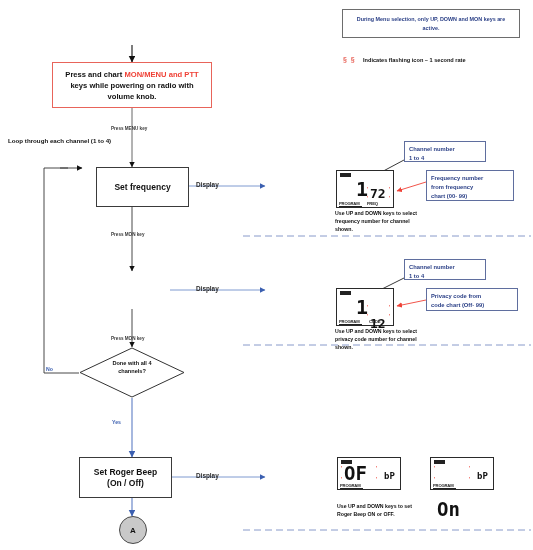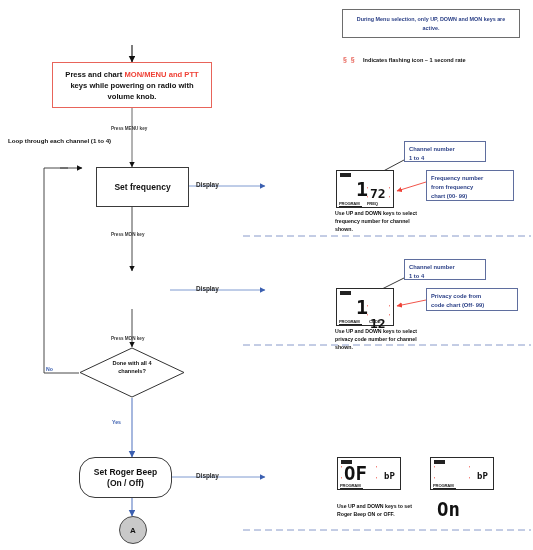--- a/index.html
+++ b/index.html
@@ -282,21 +282,21 @@
       <polygon points="53,1 105,25.5 53,50 1,25.5" fill="#ffffff" stroke="#333" stroke-width="1"></polygon>
     </svg>
     <div style="position:absolute;left:0;top:13px;width:106px;text-align:center;font-size:5.6px;font-weight:bold;color:#111;line-height:1.35;white-space:pre-line;">Done with all  4
 channels?</div>
   </div>
 
   <div class="blue-edgelabel" style="left:46px; top:366px;">No</div>
 
   <div class="blue-edgelabel" style="left:112px; top:419px;">Yes</div>
 
-  <div class="procbox" style="left:79px; top:457px; width:91px; height:39px; white-space:pre-line;border-radius:16px;">
+  <div class="procbox" style="left:79px; top:457px; width:91px; height:39px; white-space:pre-line;">
     <span>Set Roger Beep
 (On / Off)</span>
   </div>
 
   <div class="displaylabel" style="left:196px; top:472px;">Display</div>
 
   <div class="connector-circle" style="left:119px; top:516px; width:26px; height:26px;">
     <span>A</span>
   </div>
 

